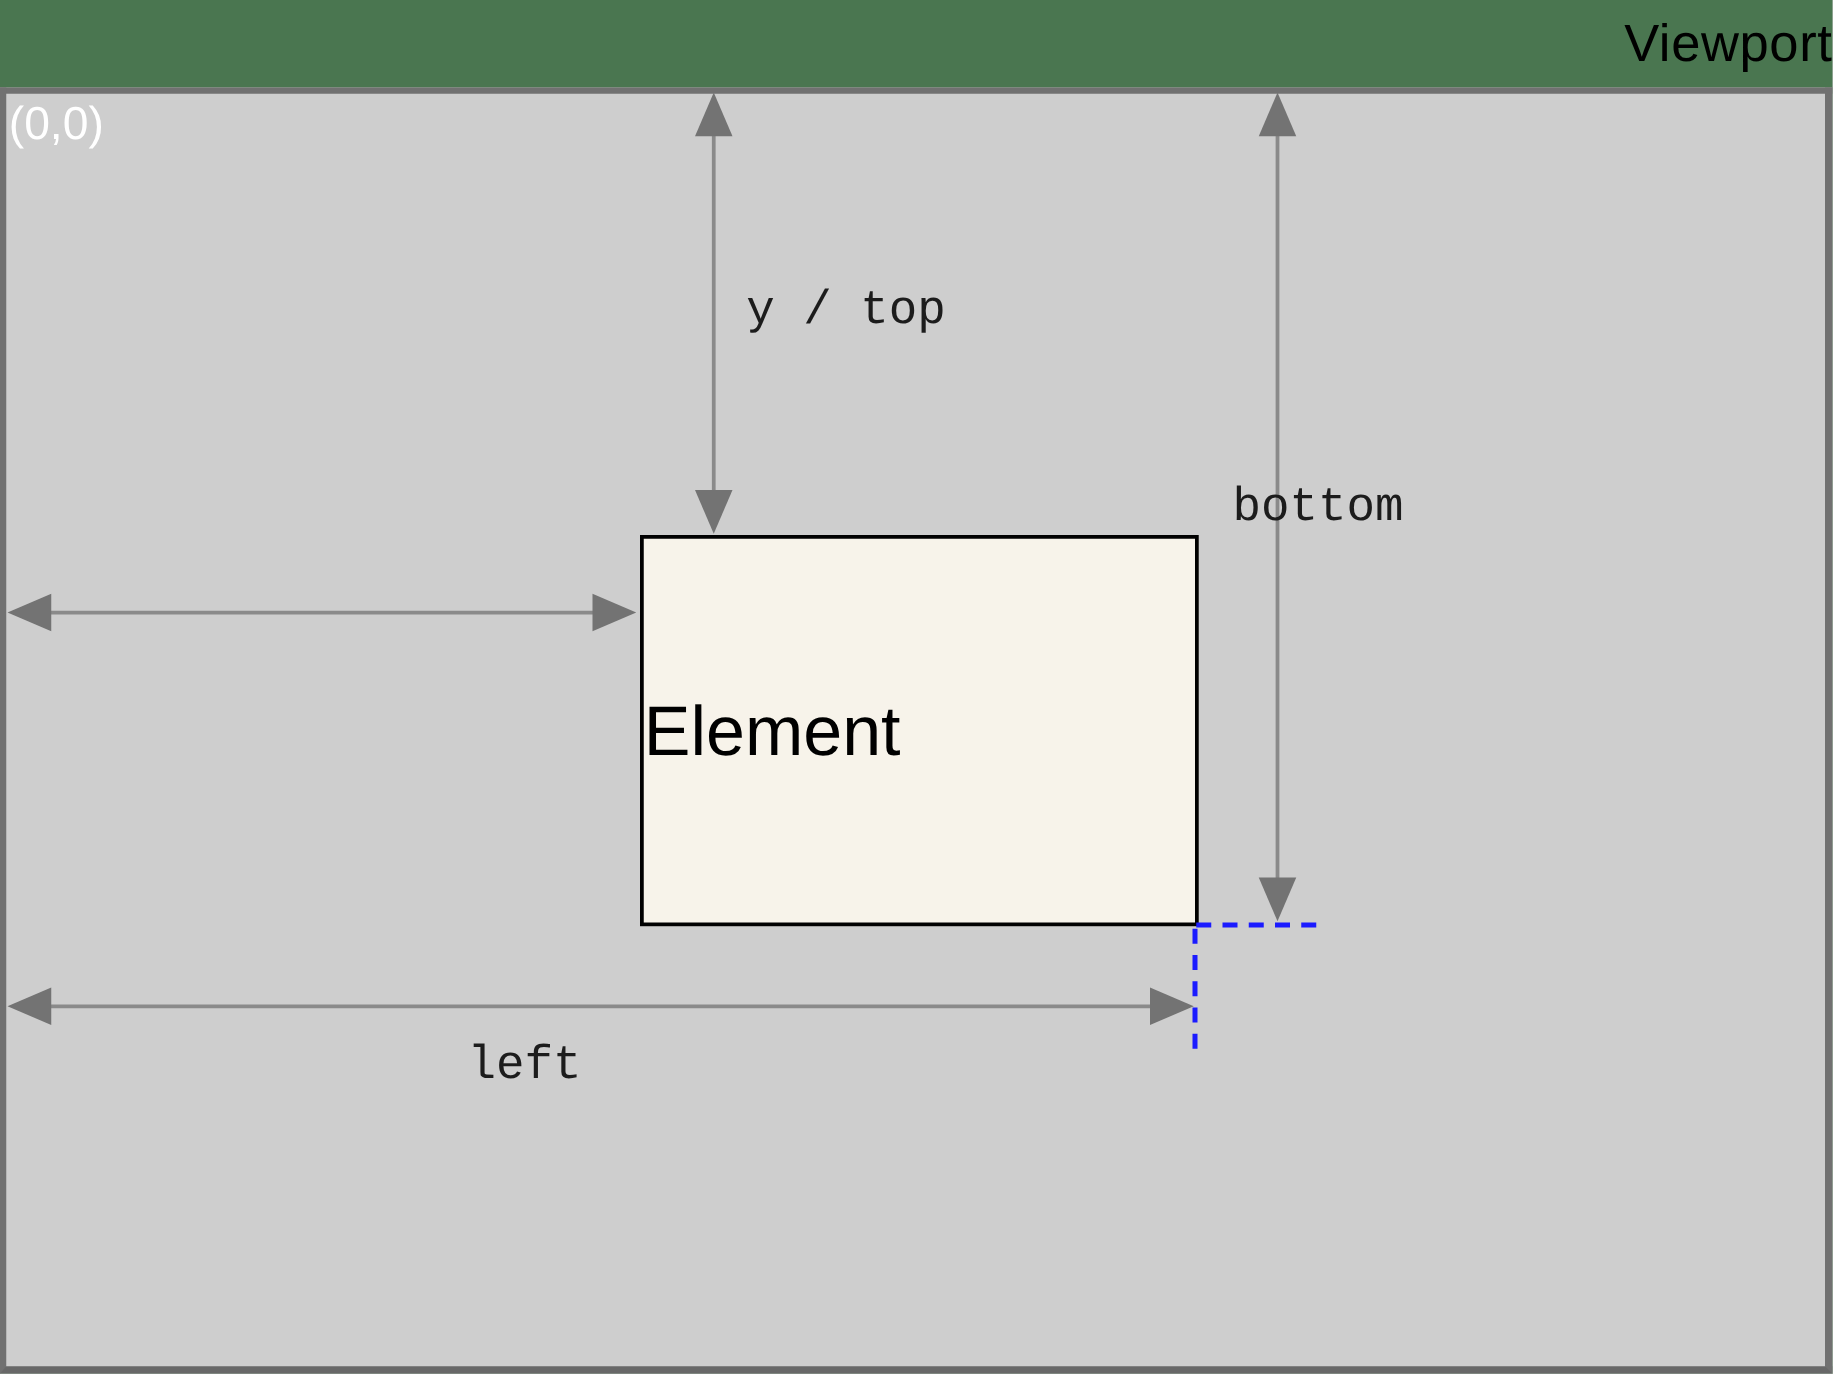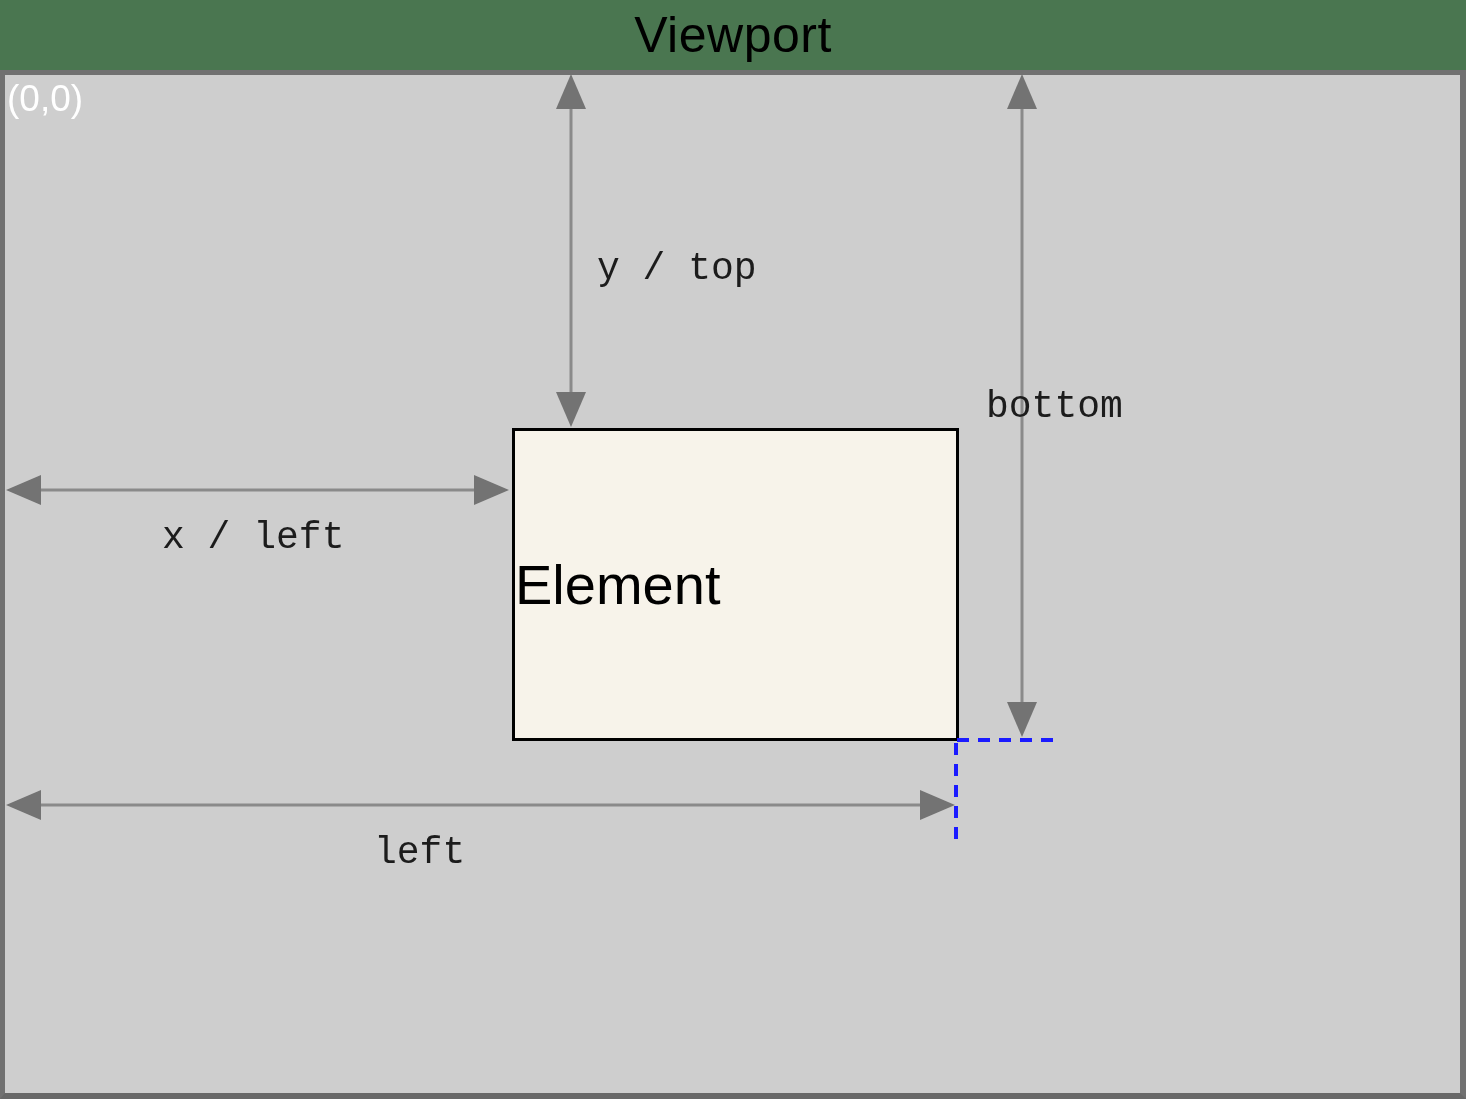--- a/index.html
+++ b/index.html
@@ -24,22 +24,22 @@
     width: 1466px;
     height: 1099px;
   }
 
   .title {
     position: absolute;
     left: 0; top: 0;
     width: 1466px;
     height: 70px;
     line-height: 70px;
-    text-align: center;
-    font-size: 50px;
+    text-align: right;
+    font-size: 42px;
     font-weight: 500;
     color: var(--title-color);
     letter-spacing: 0.5px;
   }
 
   .viewport-box {
     position: absolute;
     left: 0; top: 70px;
     width: 1466px;
     height: 1029px;
@@ -82,21 +82,21 @@
   .arrow-head { fill: var(--arrow-head); }
   .guide { stroke: var(--guide-blue); stroke-width: 4; stroke-dasharray: 12 9; fill: none; }
 
   .mlabel {
     position: absolute;
     font-family: "Liberation Mono", monospace;
     font-size: 38px;
     color: var(--label-color);
     white-space: pre;
   }
-  .mlabel.y-top   { left: 597px;  top: 227px; margin-top: 20px; }
+  .mlabel.y-top   { left: 597px;  top: 227px; }
   .mlabel.bottom  { left: 986px; top: 385px; }
   .mlabel.x-left  { left: 162px;  top: 516px; }
   .mlabel.right   { left: 374px;  top: 831px; }
 </style>
 </head>
 <body>
 
 <div class="stage">
 
   <div class="title">Viewport</div>
@@ -138,17 +138,16 @@
     <g>
       <line class="guide" x1="957" y1="740" x2="1058" y2="740"></line>
       <line class="guide" x1="956" y1="743" x2="956" y2="845"></line>
     </g>
   </svg>
 
   <div class="mlabel y-top">y / top</div>
 
   <div class="mlabel bottom">bottom</div>
 
-  <div class="mlabel x-left">x / left</div>
 
   <div class="mlabel right">left</div>
 
 </div>
 
 </body></html>

